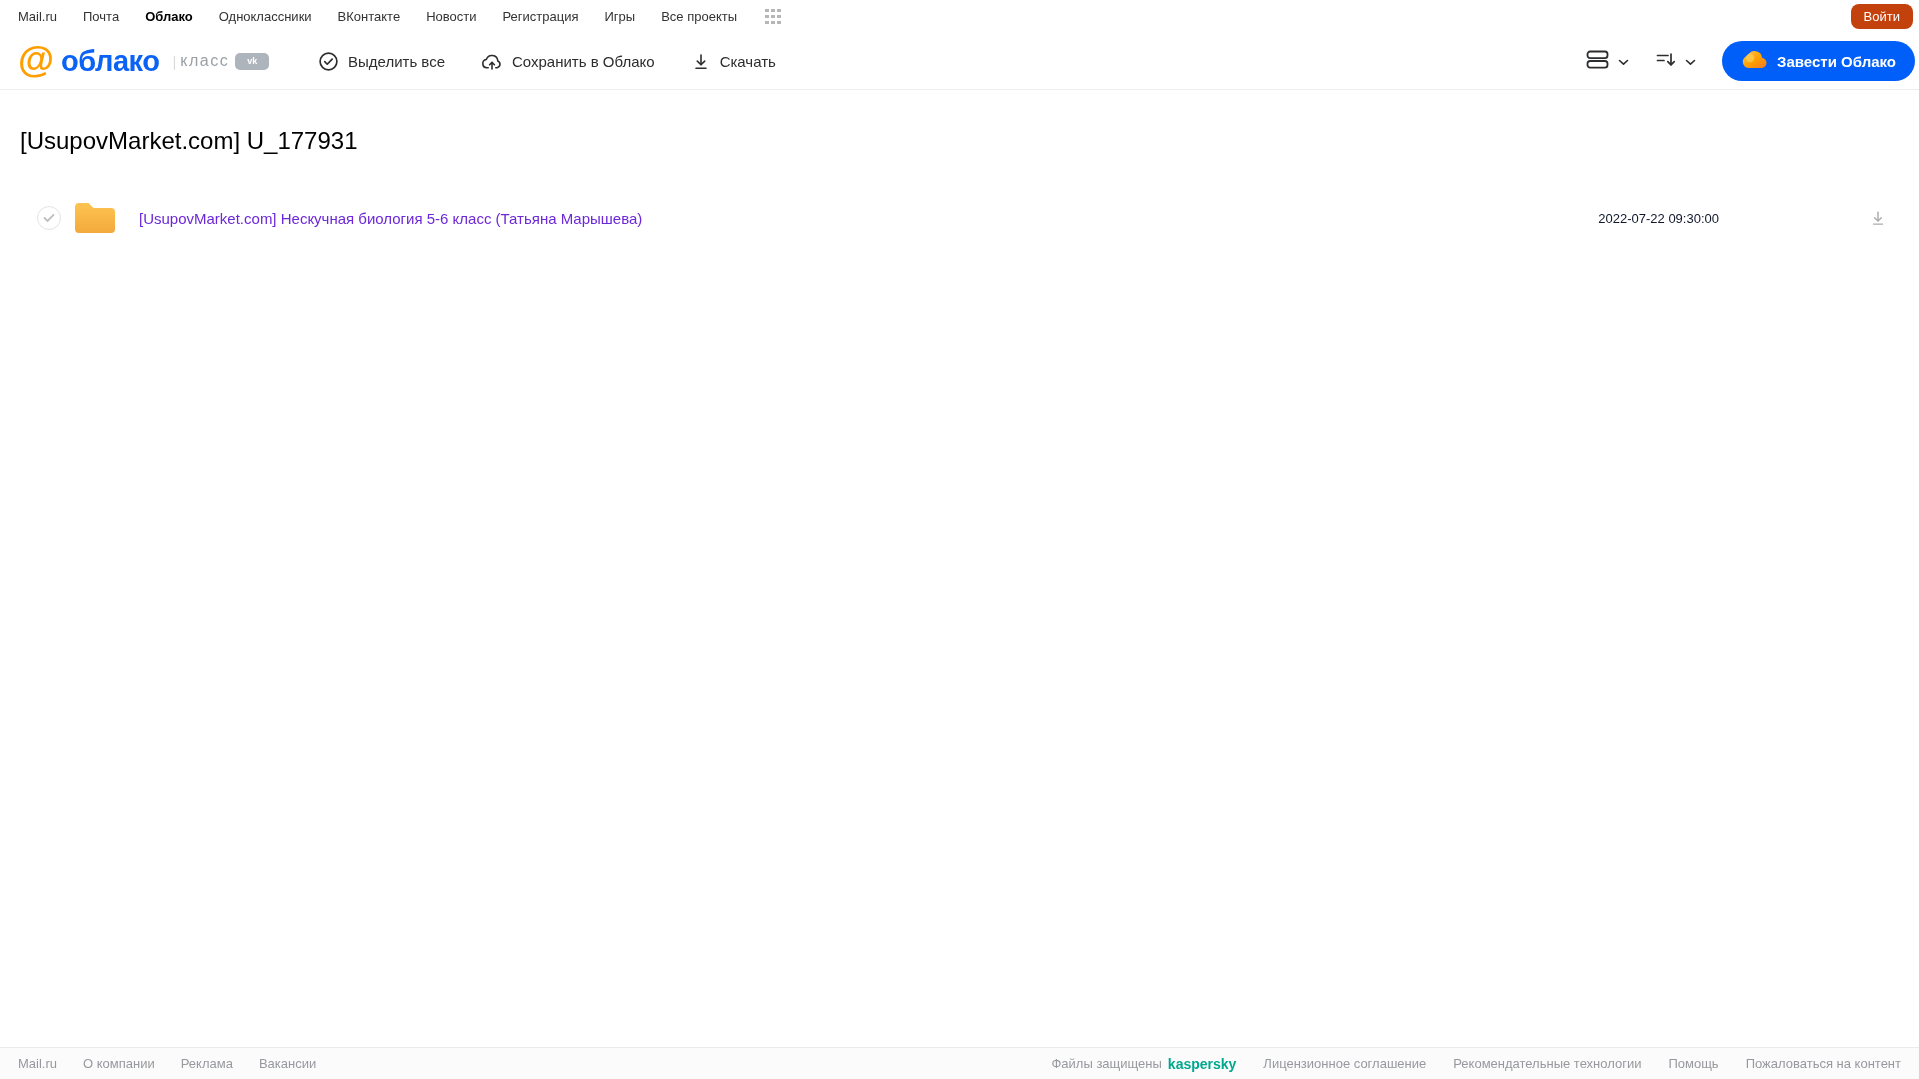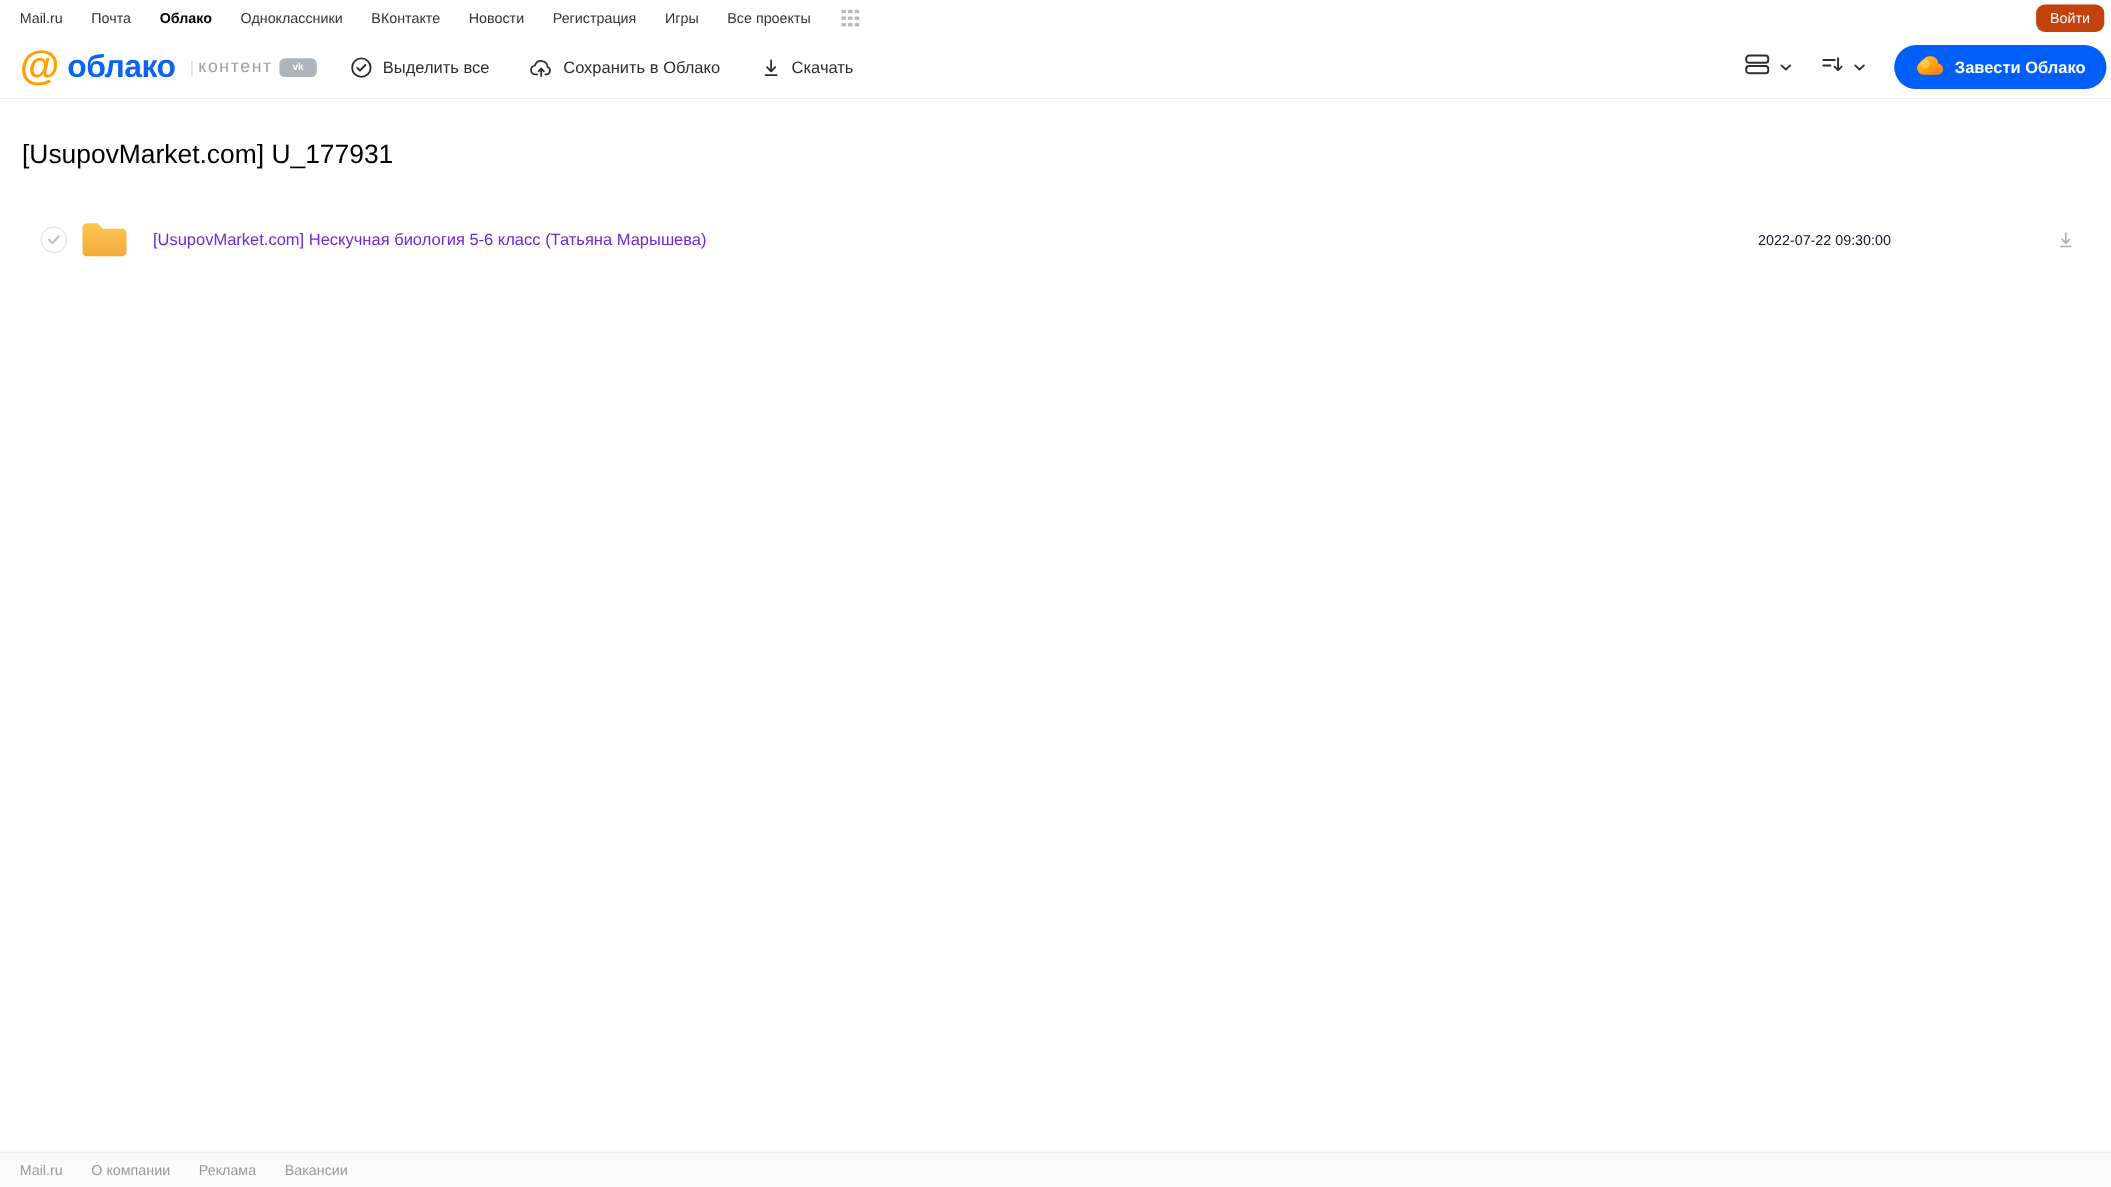--- a/index.html
+++ b/index.html
@@ -115,21 +115,21 @@
     <span class="reg-link">Регистрация</span>
     <button class="login-btn">Войти</button>
   </div>
 </nav>
 
 <header class="header">
   <div class="logo">
     <span class="at-icon">@</span>
     <span class="logo-text">облако</span>
     <span class="logo-divider">|</span>
-    <span class="project-label">контент</span>
+    <span class="project-label">класс</span>
     <span class="vk-badge">vk</span>
   </div>
 
   <div class="toolbar">
     <div class="toolbar-btn">
       <span>
         <svg width="21" height="21" viewBox="0 0 20 20" fill="none" stroke="#2c2d2e" stroke-width="1.6">
           <circle cx="10" cy="10" r="8"></circle>
           <path d="M6.4 10.2 L8.8 12.6 L13.5 7.7" stroke-linecap="round" stroke-linejoin="round"></path>
         </svg>
@@ -238,13 +238,23 @@
   </div>
 </main>
 
 <footer class="footer">
   <div class="footer-left">
     <span class="footer-link">Mail.ru</span>
     <span class="footer-link">О компании</span>
     <span class="footer-link">Реклама</span>
     <span class="footer-link">Вакансии</span>
   </div>
+  <div class="footer-right">
+    <span class="kaspersky-wrap">
+      <span>Файлы защищены</span>
+      <span class="kaspersky-logo">kaspersky</span>
+    </span>
+    <span class="footer-link">Лицензионное соглашение</span>
+    <span class="footer-link">Рекомендательные технологии</span>
+    <span class="footer-link">Помощь</span>
+    <span class="footer-link">Пожаловаться на контент</span>
+  </div>
 </footer>
 
 </body></html>

